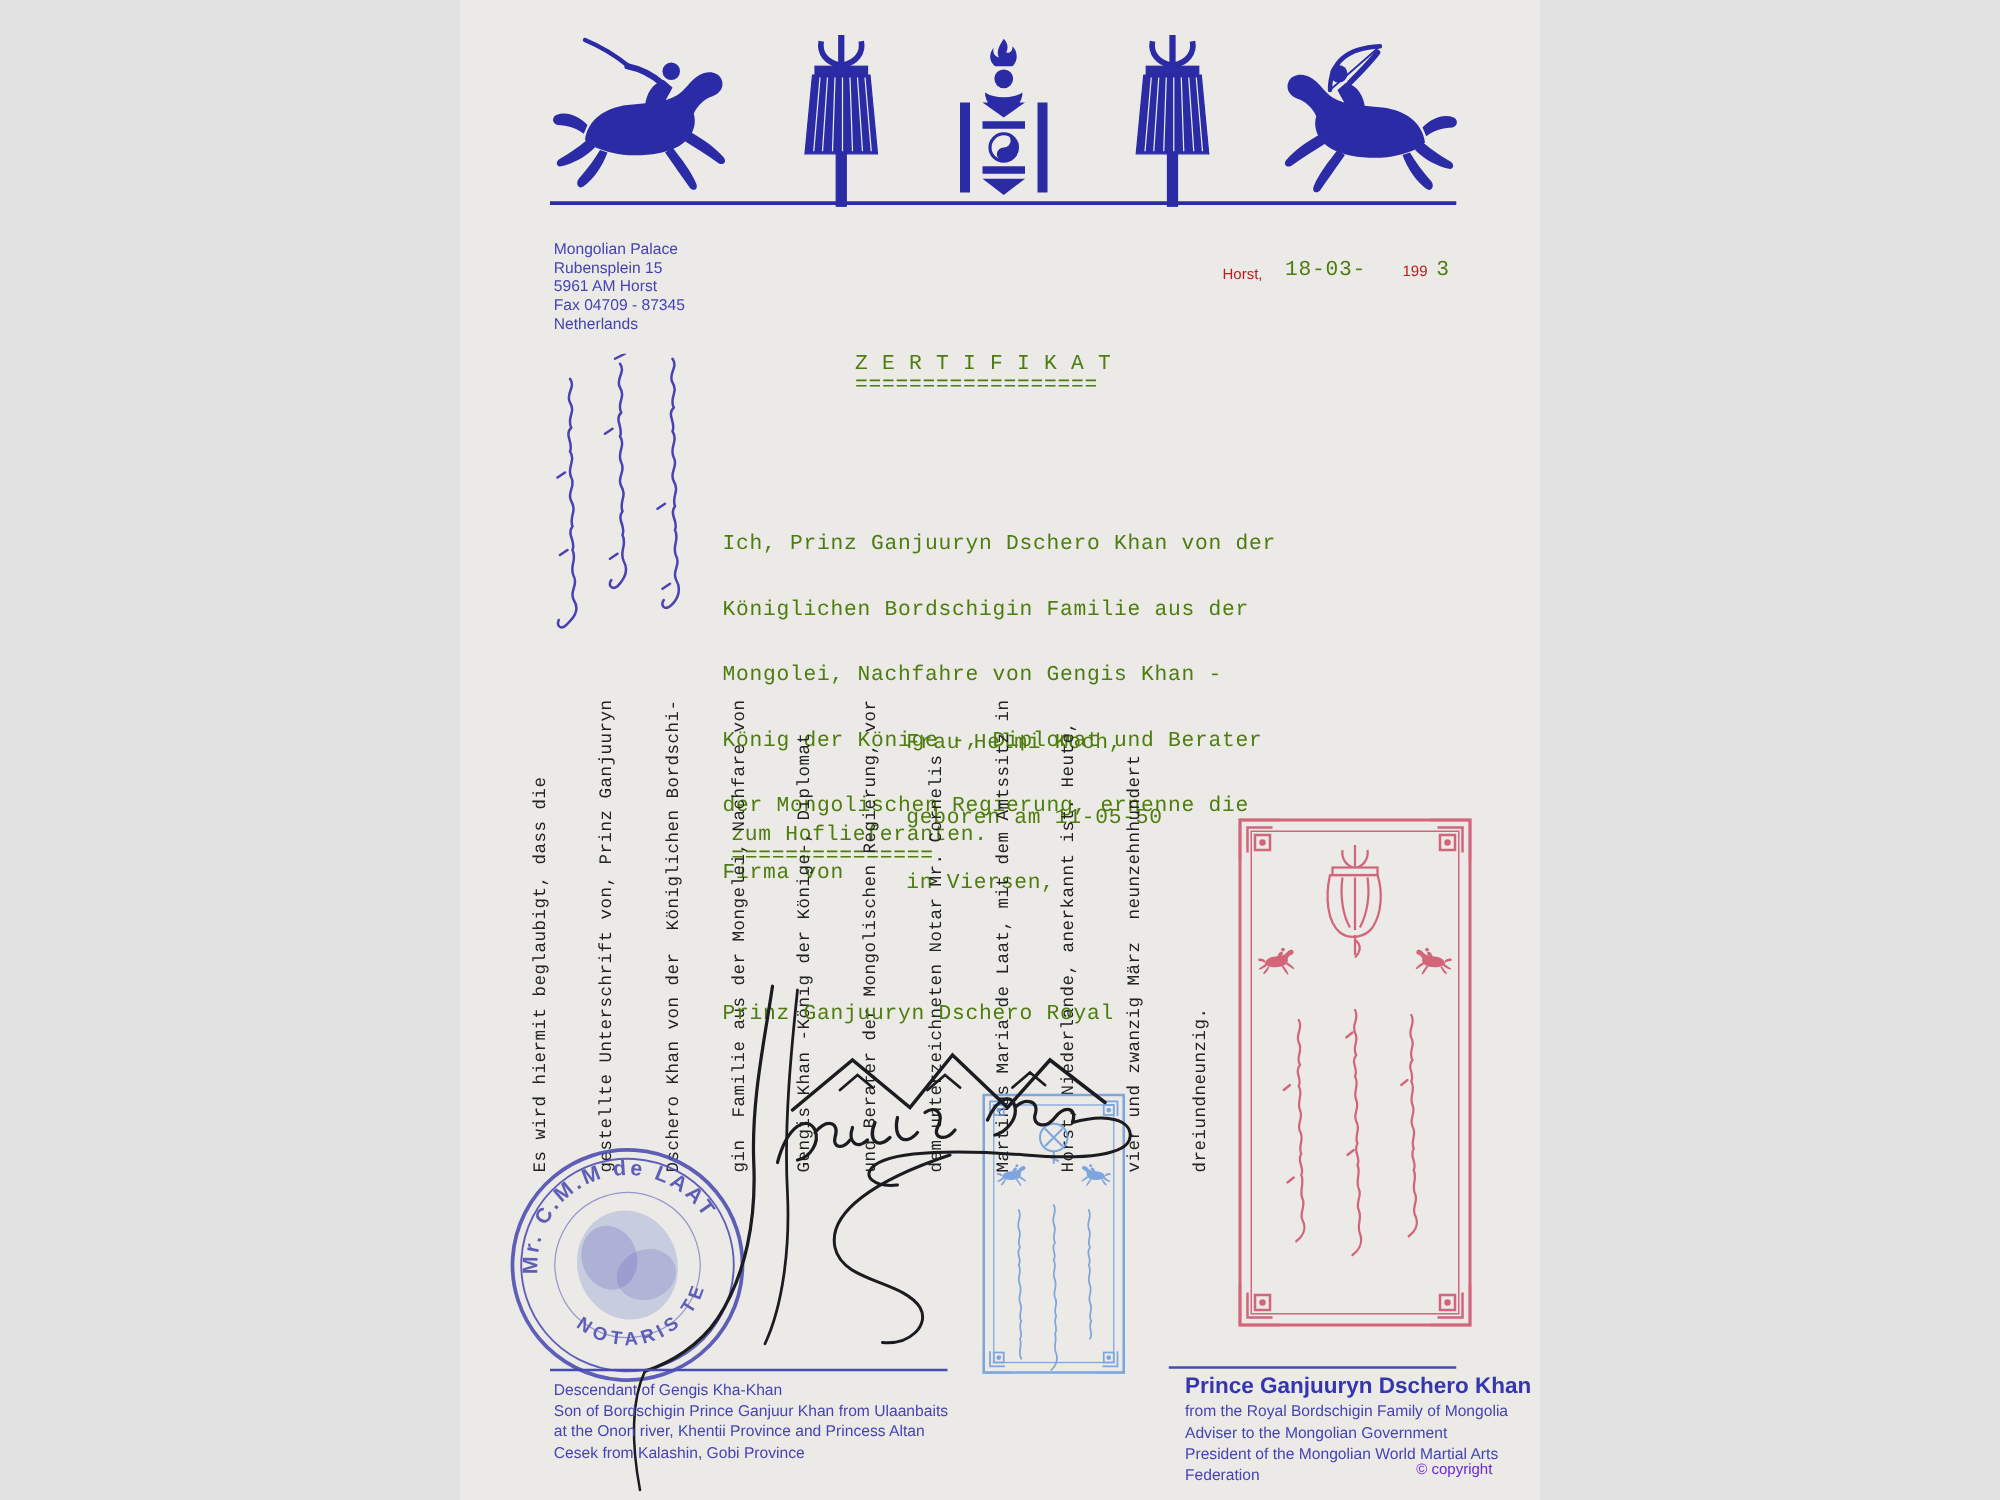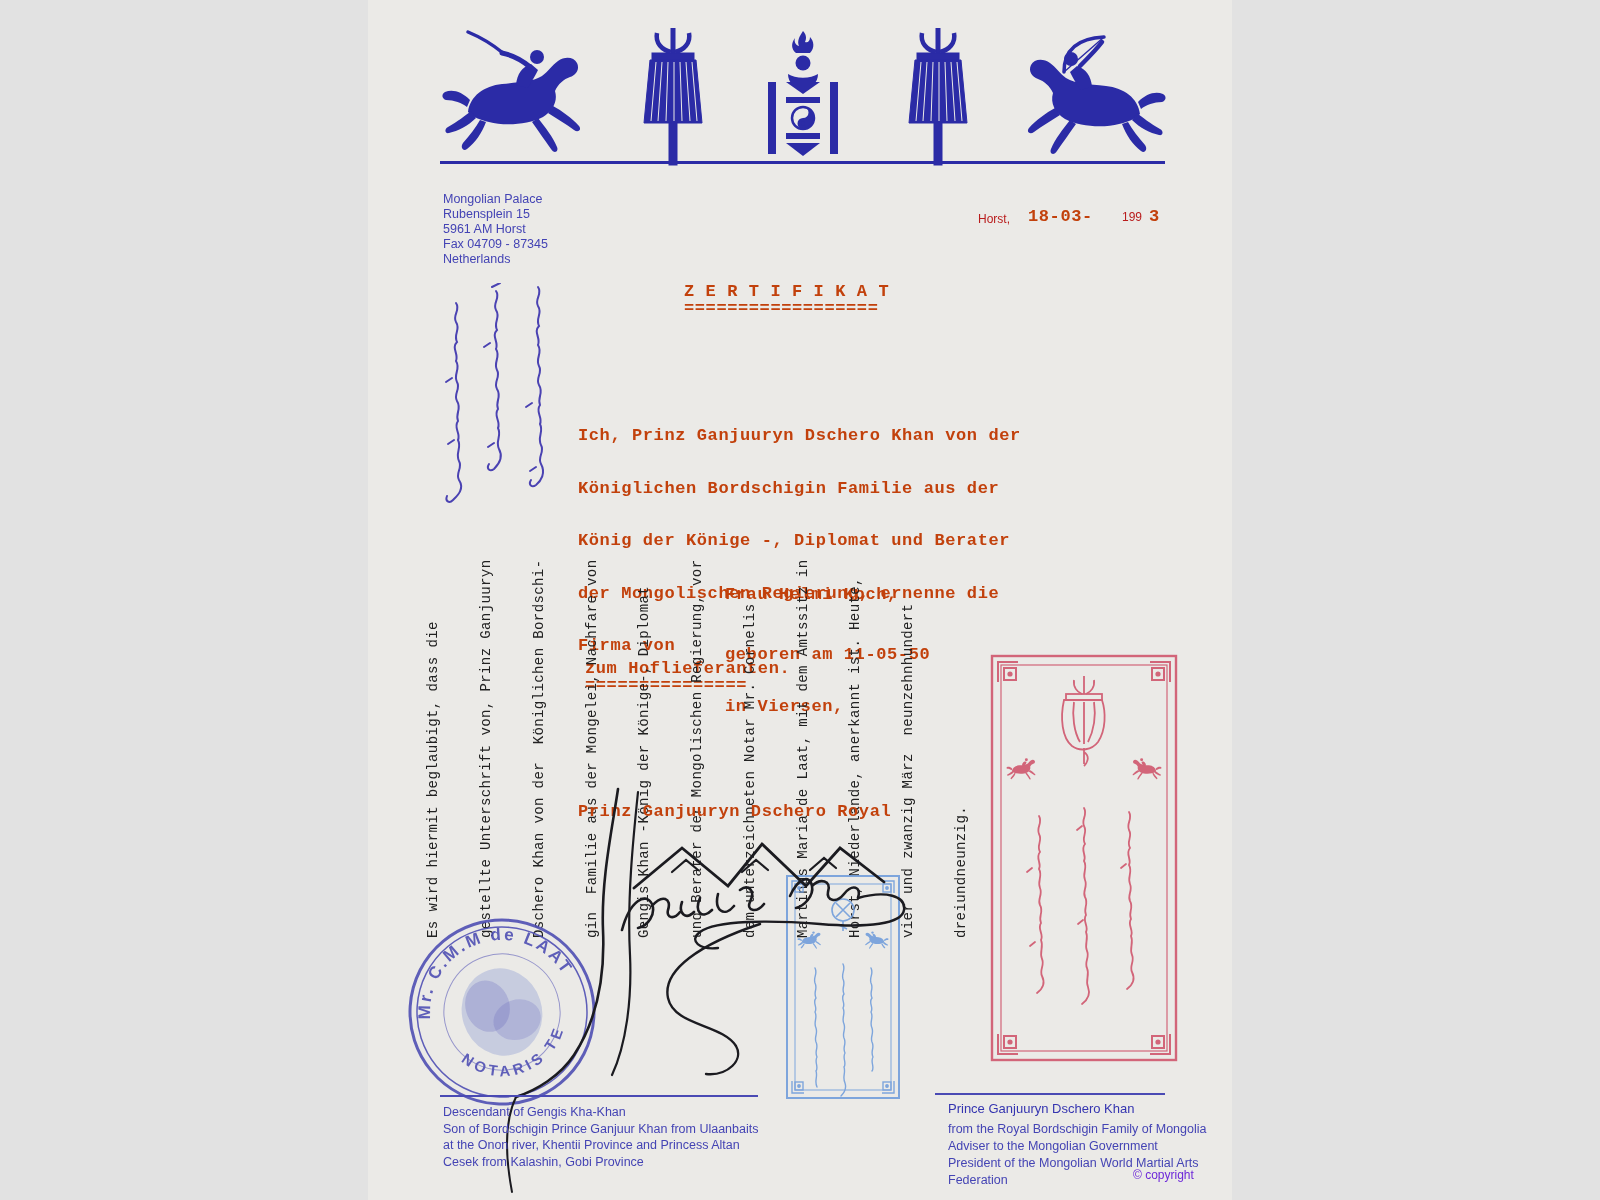--- a/index.html
+++ b/index.html
@@ -3,33 +3,33 @@
 <meta charset="utf-8">
 <style>
   html,body{margin:0;padding:0;}
   body{
     width:1600px;height:1200px;position:relative;overflow:hidden;
     background:#e2e2e2;
     font-family:"Liberation Sans",sans-serif;
   }
   .paper{position:absolute;left:368px;top:0;width:864px;height:1200px;background:#ebeae7;}
   .abs{position:absolute;}
-  .typed{font-family:"Liberation Mono",monospace;color:#c2410c;letter-spacing:0.6px;font-size:17px;line-height:17.5px;white-space:pre;font-weight:bold;}
+  .typed{font-family:"Liberation Mono",monospace;color:#4d7c0f;letter-spacing:0.6px;font-size:17px;line-height:17.5px;white-space:pre;}
   .address{font-size:12.5px;line-height:15px;color:#4343b4;}
   .small-blue{font-size:12px;color:#b91c1c;}
   .rule{background:#2b2ba6;}
   .thin-rule{background:#4a4ab4;}
   .rot-block{
     transform:rotate(-90deg);transform-origin:0 0;
     font-family:"Liberation Mono",monospace;color:#222;
     font-size:14px;line-height:17.6px;letter-spacing:0.4px;white-space:pre;
   }
   .footer-left{font-size:12.5px;line-height:16.5px;color:#4444b4;}
   .footer-right{font-size:12.5px;line-height:17px;color:#4444b4;}
-  .footer-right .title{font-size:13px;font-weight:normal;color:#3535b0;margin-bottom:4px;}
+  .footer-right .title{font-size:18px;font-weight:bold;color:#3535b0;margin-bottom:4px;}
   .copyright{font-size:12px;color:#6d28d9;}
   svg{display:block;}
 </style>
 </head>
 <body>
 
 <svg width="0" height="0" style="position:absolute" aria-hidden="true">
   <defs>
     <g id="horse-sil">
       <path d="M28,82 C30,66 44,56 62,54 C80,52 92,52 102,46 C108,42 112,35 118,31 C125,26 134,27 137,33 C140,39 136,45 130,47 C124,49 118,54 115,61 C118,71 113,81 103,87 C88,95 64,96 49,92 C40,90 33,87 28,82 Z"></path>
@@ -140,20 +140,21 @@
     <path d="M58,8 c5,7 -4,12 0,19 c5,8 -3,12 1,20 c-6,6 2,12 -1,19 c5,8 -3,13 1,21 c4,7 -4,12 0,19 c5,8 -2,12 1,20 c-5,7 3,12 0,19 c4,8 -3,13 1,21 c5,9 -1,16 -5,20 c-4,3 -8,0 -5,-5"></path>
     <path d="M52,60 l-6,4 m10,96 l-6,4 m4,-160 l8,-4"></path>
     <path d="M100,4 c5,7 -4,12 0,19 c5,8 -3,12 1,20 c-6,6 2,12 -1,19 c5,8 -3,13 1,21 c4,7 -4,12 0,19 c5,8 -2,12 1,20 c-5,7 3,12 0,19 c4,8 -3,13 1,21 c4,7 -4,12 0,19 c5,9 0,17 -5,21 c-4,3 -8,0 -5,-5"></path>
     <path d="M94,120 l-6,4 m10,60 l-6,4"></path>
   </g>
 </svg>
 
 <div class="abs typed" style="left:578px;top:392px">
   <div>Ich, Prinz Ganjuuryn Dschero Khan von der</div>
   <div>Königlichen Bordschigin Familie aus der</div>
+  <div>Mongolei, Nachfahre von Gengis Khan -</div>
   <div>König der Könige -, Diplomat und Berater</div>
   <div>der Mongolischen Regierung, ernenne die</div>
   <div>Firma von</div>
 </div>
 
 <div class="abs typed" style="left:725px;top:551px">
   <div style="margin-bottom:7px">Frau Helmi Koch,</div>
   <div>geboren am 11-05-50</div>
   <div>in Viersen,</div>
 </div>

